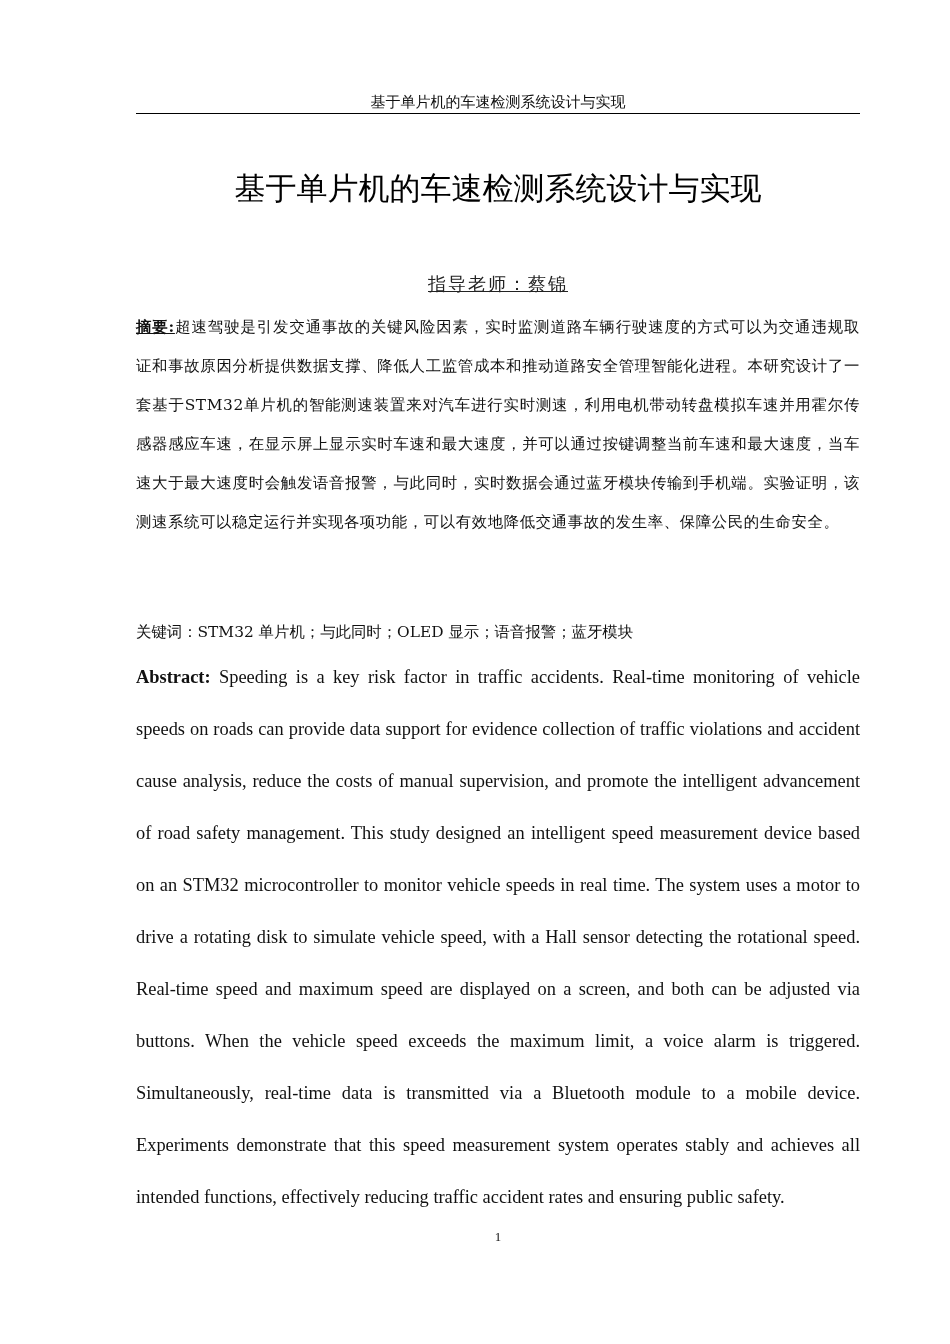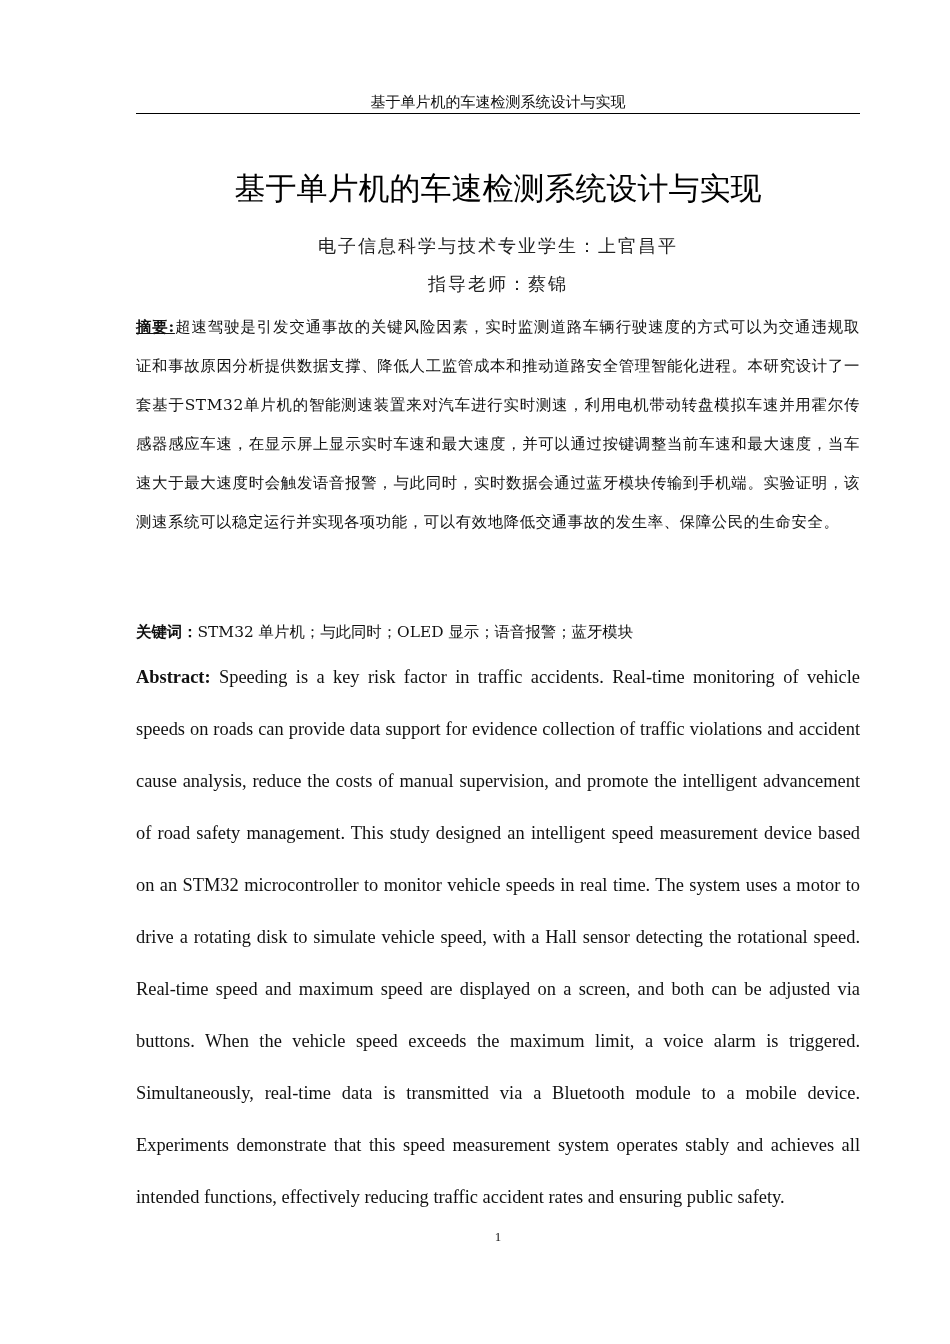--- a/index.html
+++ b/index.html
@@ -14,33 +14,33 @@
   .title {
     position: absolute; left: 136px; top: 166px; width: 724px; text-align: center;
     font-family: "DejaVu Sans", sans-serif; font-size: 31px; line-height: 44px; color: #000;
   }
   .author {
     position: absolute; left: 136px; top: 232px; width: 724px; text-align: center;
     font-family: "DejaVu Serif", serif; font-size: 18px; line-height: 28px; letter-spacing: 2px; color: #222;
   }
   .advisor {
     position: absolute; left: 136px; top: 270px; width: 724px; text-align: center;
-    font-family: "DejaVu Serif", serif; font-size: 18px; line-height: 28px; letter-spacing: 2px; color: #222;
+    font-family: "DejaVu Serif", serif; font-size: 18px; line-height: 28px; letter-spacing: 2px; color: #222; text-decoration: underline;
   }
   .cn-abstract {
     position: absolute; left: 136px; top: 308px; width: 724px;
     font-family: "DejaVu Serif", serif; font-size: 15.4px; line-height: 39px; letter-spacing: 0.6px;
     text-align: justify; color: #111;
   }
   .cn-abstract .lbl { font-weight: bold; text-decoration: underline; }
   .cn-keywords {
     position: absolute; left: 136px; top: 620px; width: 724px;
     font-family: "DejaVu Serif", serif; font-size: 15.4px; line-height: 24px; color: #111;
   }
-  .cn-keywords .lbl { font-weight: bold; }
+  .cn-keywords .lbl { font-weight: normal; }
   .en-abstract {
     position: absolute; left: 136px; top: 651px; width: 724px;
     font-family: "Liberation Serif", serif; font-size: 18.4px; line-height: 52px;
     text-align: justify; color: #111;
   }
   .en-abstract .lbl, .en-keywords .lbl { font-weight: bold; }
   .en-keywords {
     position: absolute; left: 136px; top: 1124px; width: 724px;
     font-family: "Liberation Serif", serif; font-size: 18.4px; line-height: 24px; color: #111;
   }
@@ -50,21 +50,20 @@
   }
 </style>
 </head>
 <body>
 
 <div class="page">
   <div class="running-header">基于单片机的车速检测系统设计与实现</div>
   <div class="header-rule"></div>
 
   <div class="title">基于单片机的车速检测系统设计与实现</div>
-  <div class="author">电子信息科学与技术专业学生：上官昌平</div>
   <div class="advisor">指导老师：蔡锦</div>
 
   <div class="cn-abstract">
     <span class="lbl">摘要:</span><span>超速驾驶是引发交通事故的关键风险因素，实时监测道路车辆行驶速度的方式可以为交通违规取证和事故原因分析提供数据支撑、降低人工监管成本和推动道路安全管理智能化进程。本研究设计了一套基于STM32单片机的智能测速装置来对汽车进行实时测速，利用电机带动转盘模拟车速并用霍尔传感器感应车速，在显示屏上显示实时车速和最大速度，并可以通过按键调整当前车速和最大速度，当车速大于最大速度时会触发语音报警，与此同时，实时数据会通过蓝牙模块传输到手机端。实验证明，该测速系统可以稳定运行并实现各项功能，可以有效地降低交通事故的发生率、保障公民的生命安全。</span>
   </div>
 
   <div class="cn-keywords">
     <span class="lbl">关键词：</span><span>STM32 单片机；与此同时；OLED 显示；语音报警；蓝牙模块</span>
   </div>
 

